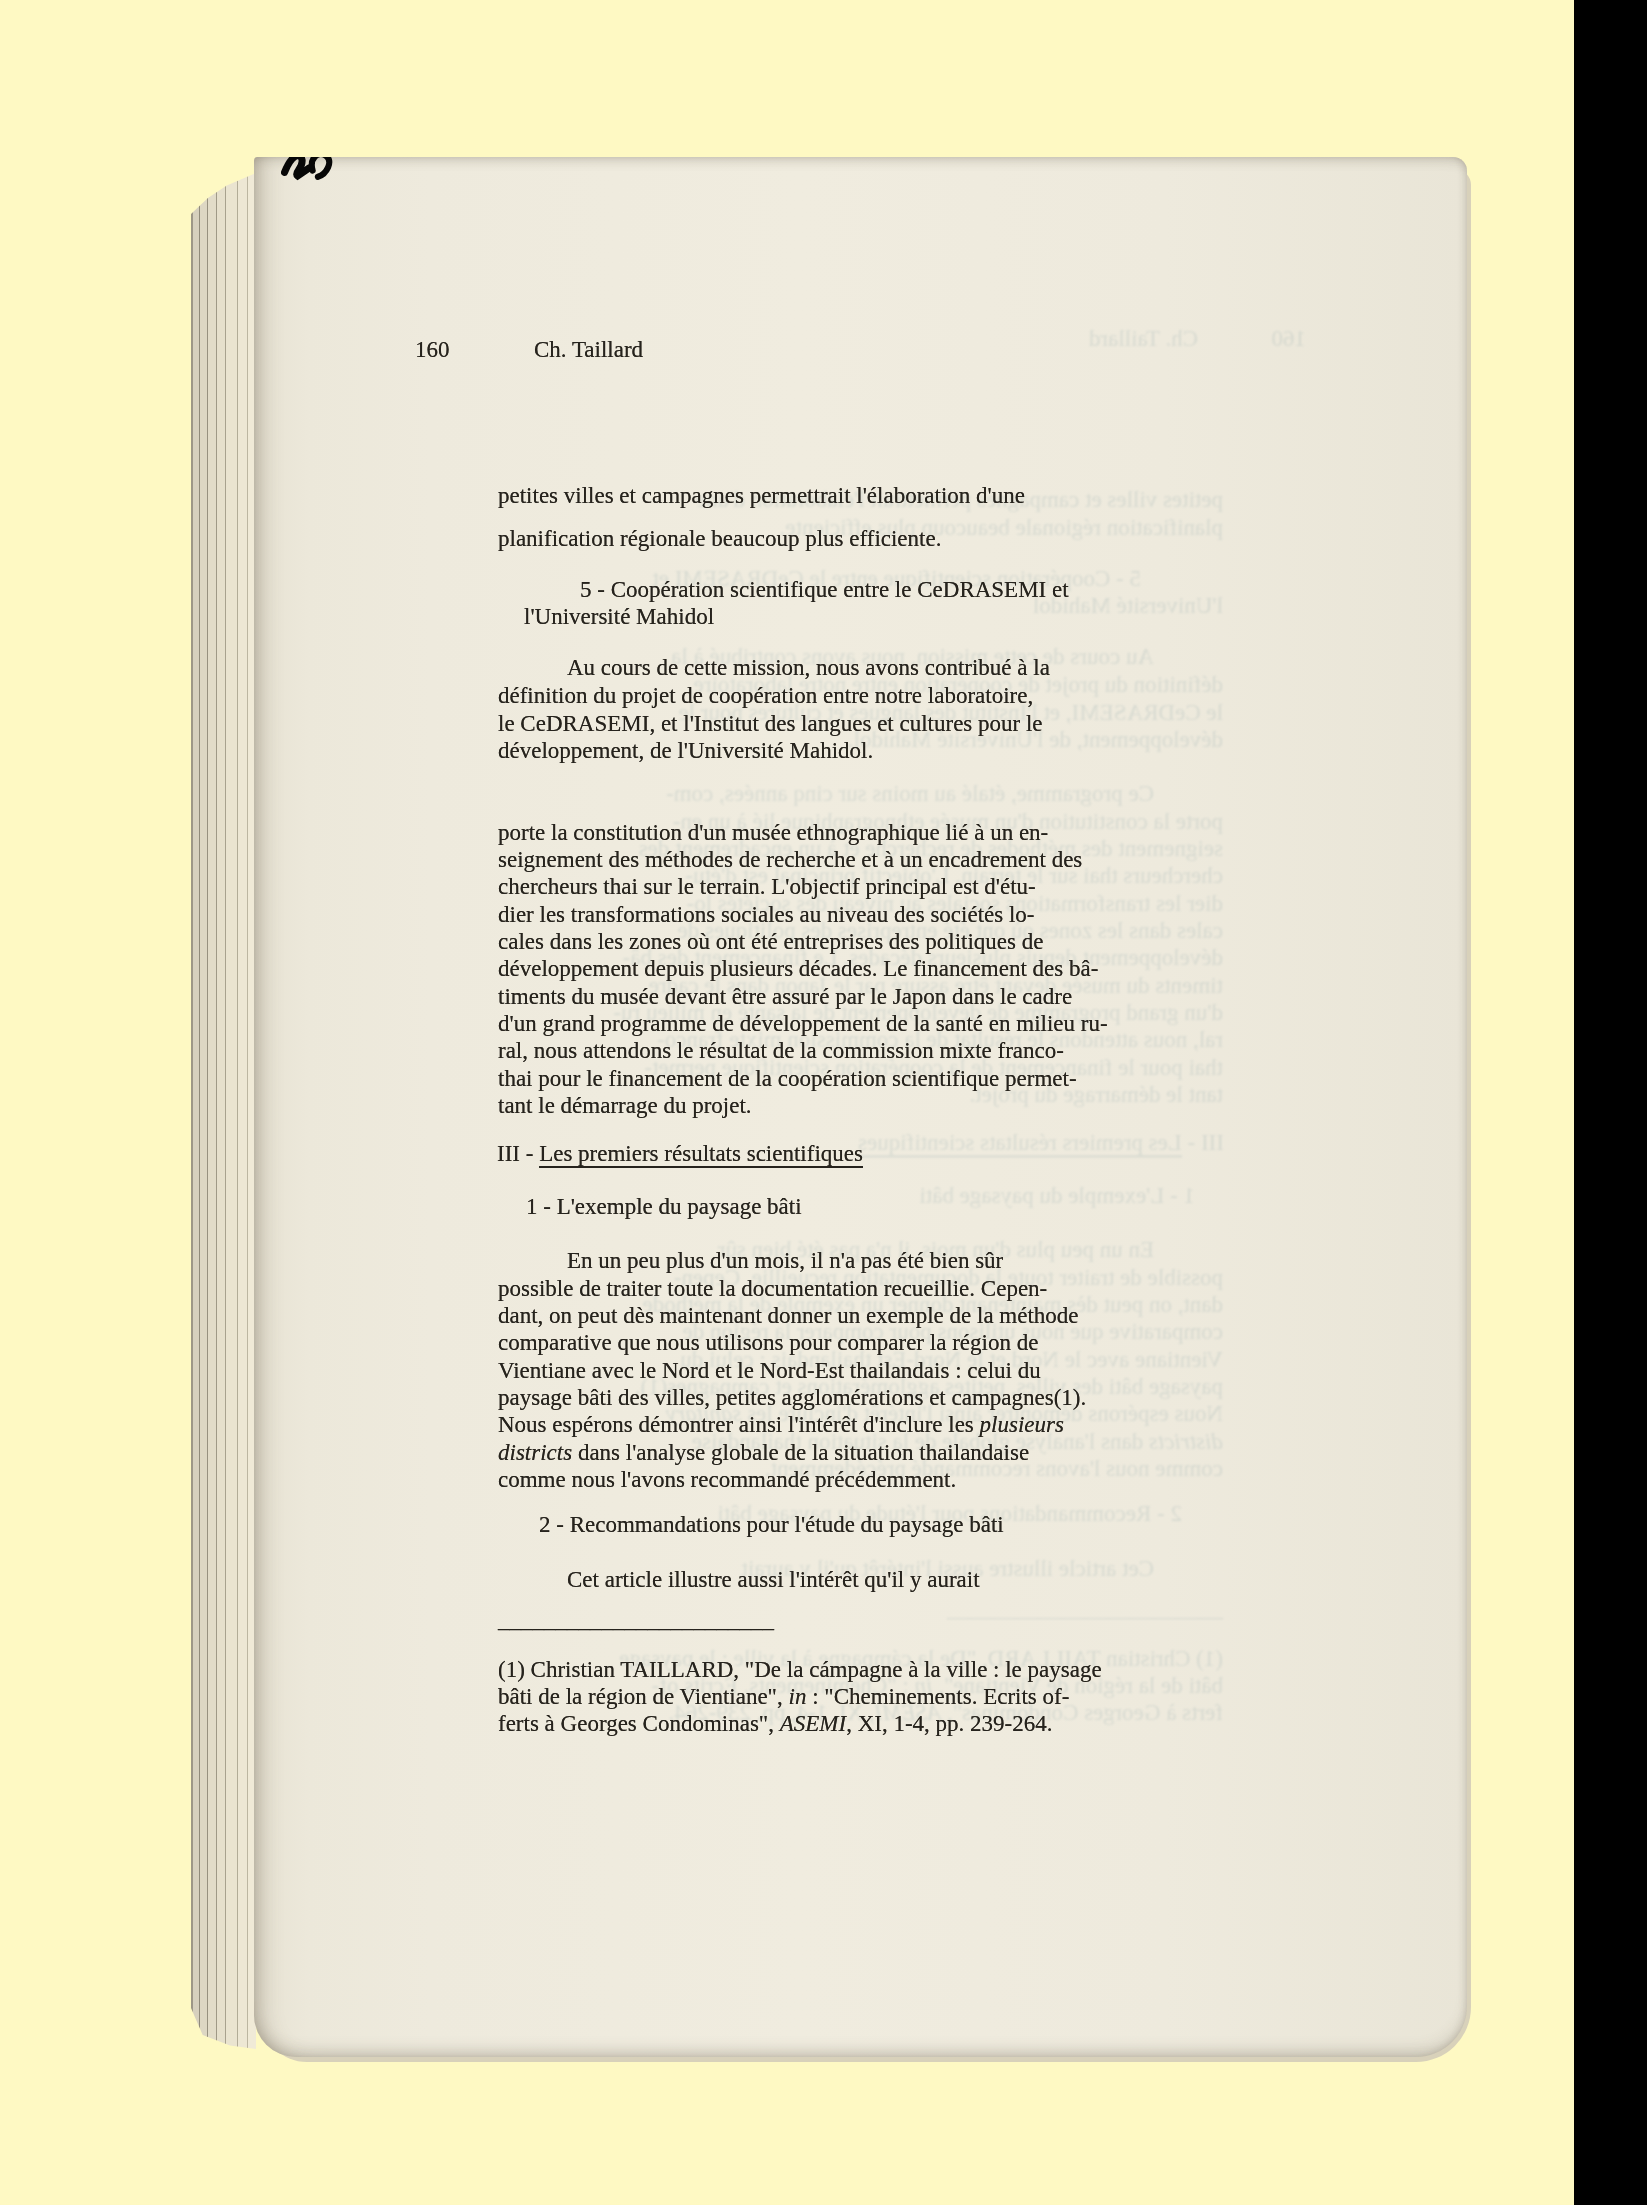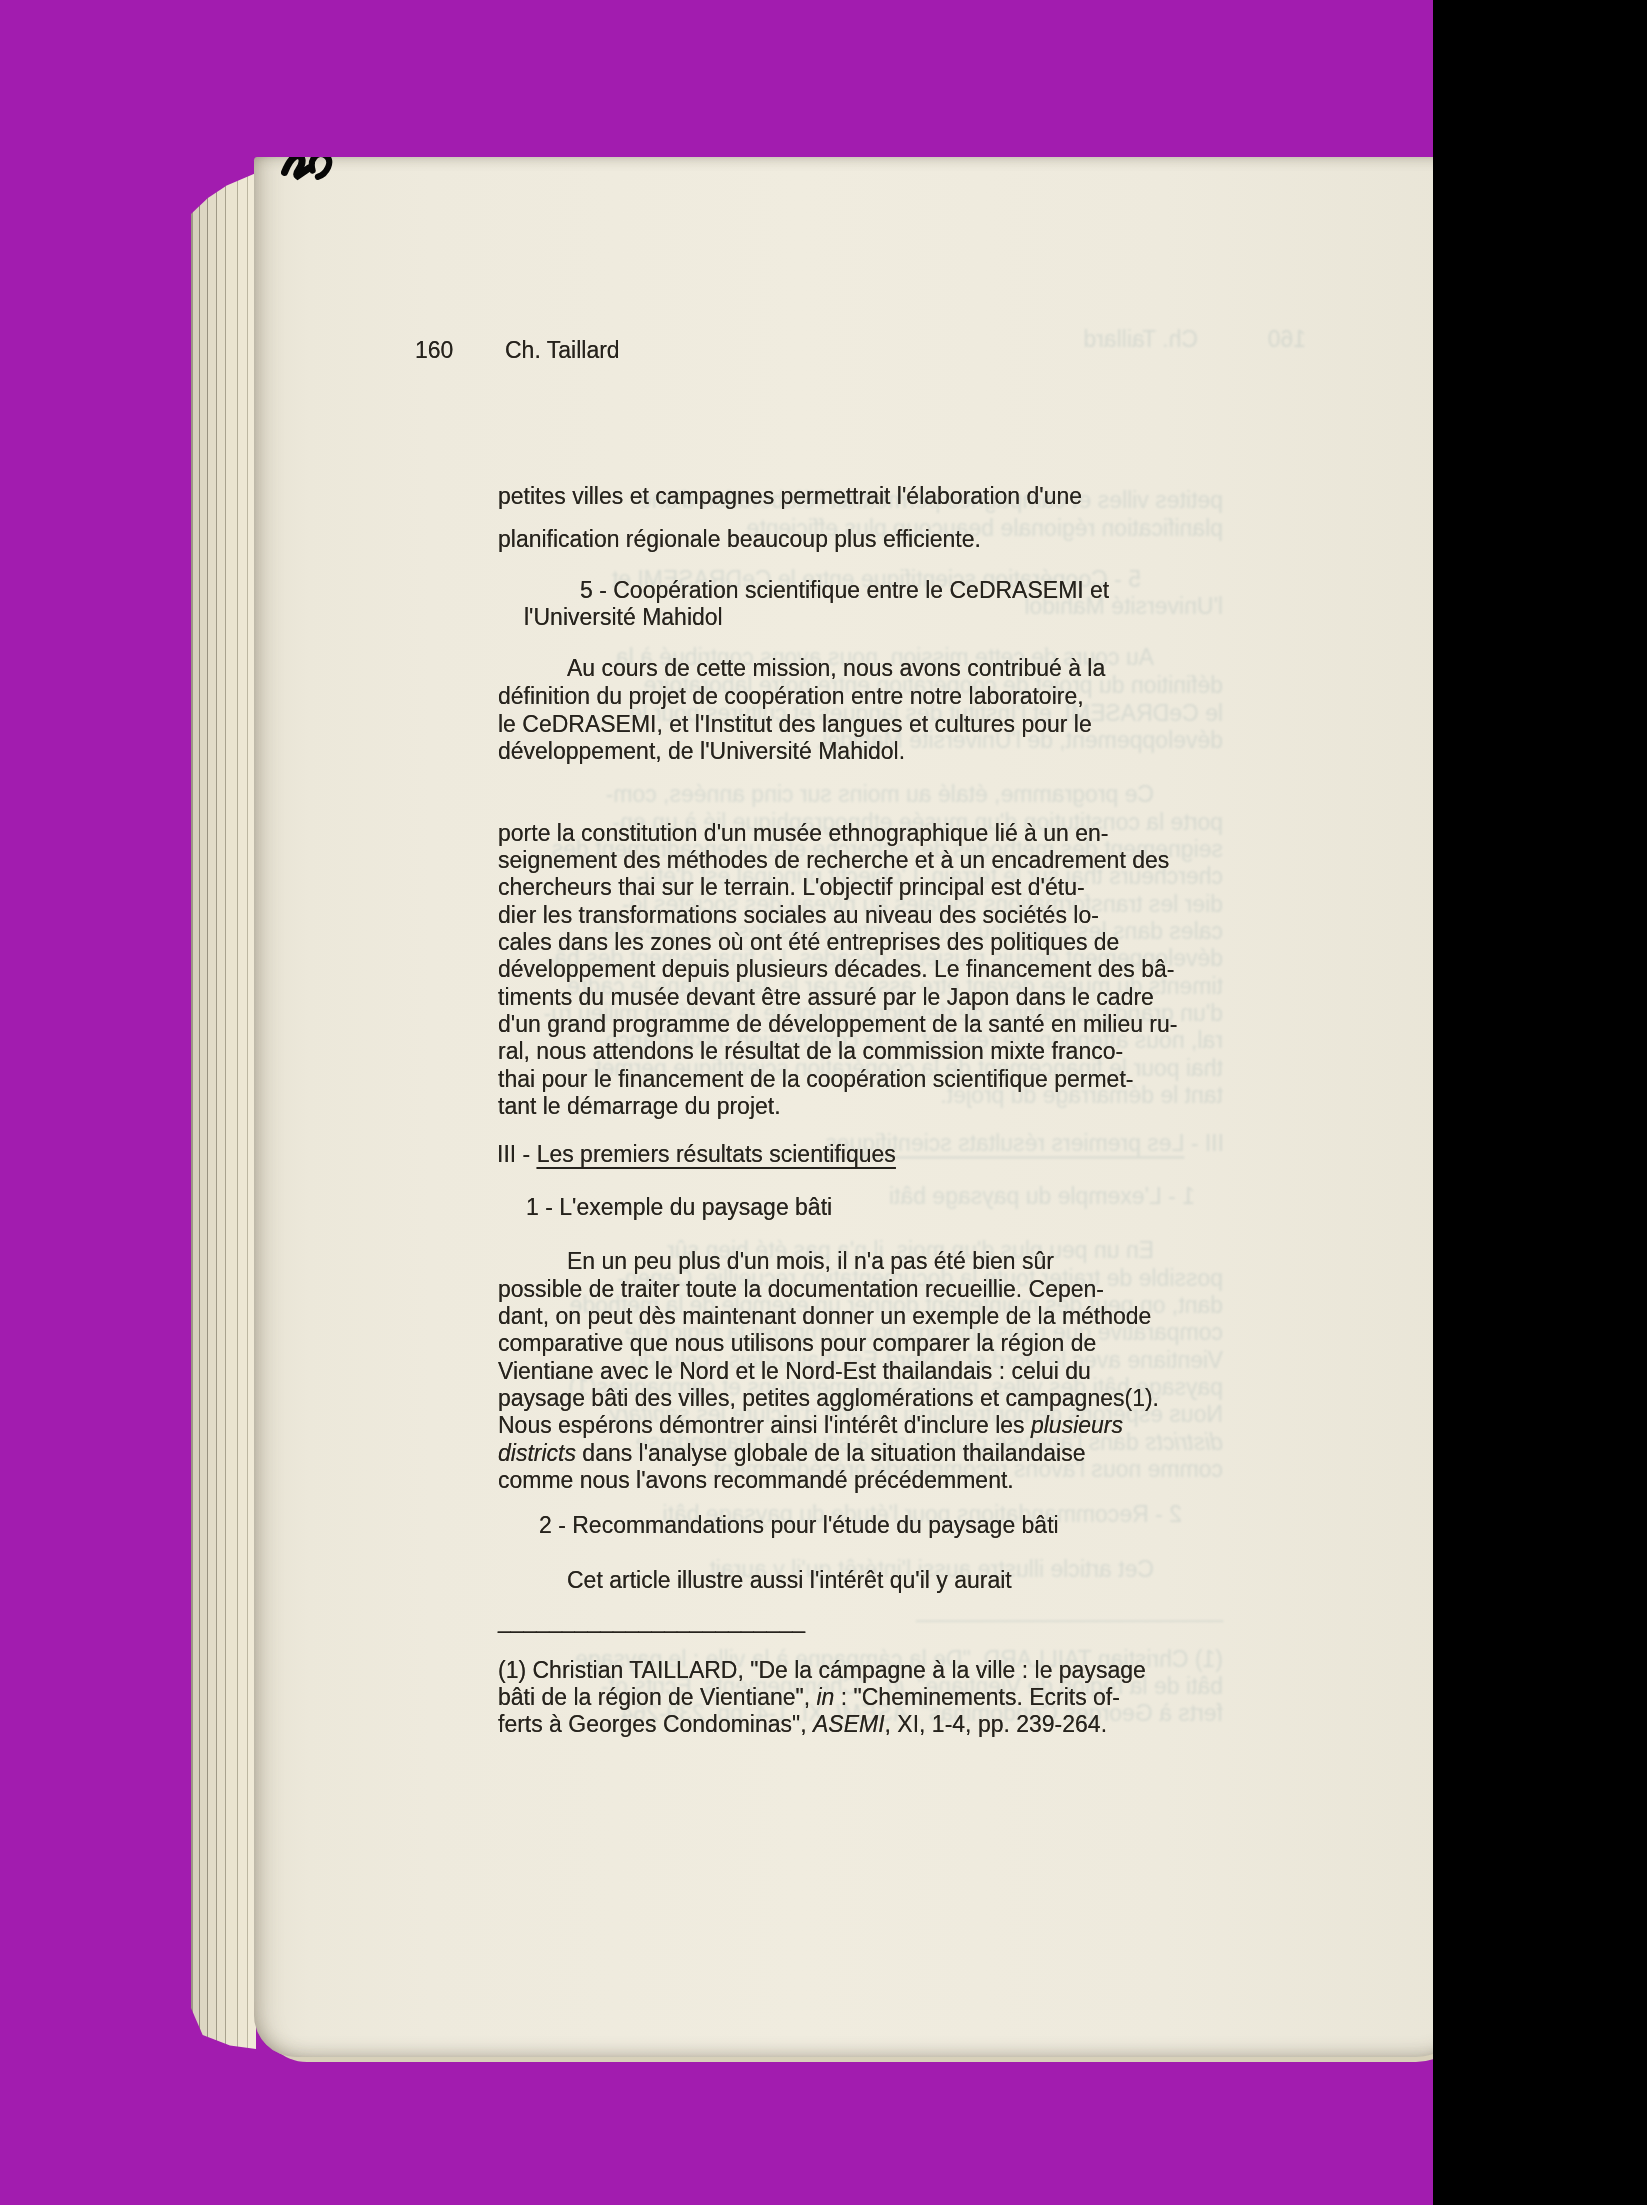--- a/index.html
+++ b/index.html
@@ -1,17 +1,17 @@
 <!DOCTYPE html>
 <html style="font-size:14px"><head>
 <meta charset="utf-8">
 <style>
   html,body{margin:0;padding:0;background:#000;}
-  .photo{position:relative;width:1433px;height:2206px;background:#a21caf;overflow:hidden;
-         font-family:Liberation Sans, sans-serif;}
+  .photo{position:relative;width:1574px;height:2206px;background:#fef9c3;overflow:hidden;
+         font-family:Liberation Serif, serif;}
   
   .under-page{position:absolute;left:261px;top:169px;width:1210px;height:1893px;
               background:#d8d1ba;border-radius:3.5px 16px 55px 46px;}
   
   .page-stack{position:absolute;left:191px;top:173px;width:65px;height:1876px;
     background:linear-gradient(90deg,
       #9d9786 0 1.8px,#d6d0bd 1.8px 8px,#8f8a79 8px 8.8px,#ddd7c3 8.8px 16px,
       #97917f 16px 17px,#e2dcc8 17px 25px,#9f9986 25px 25.6px,#e6e0cc 25.6px 34px,
       #a8a28e 34px 35px,#eae4d0 35px 46px,#b2ac97 46px 47px,#ede7d4 47px 56px,
       #bcb6a1 56px 57px,#f0ead7 57px 65px);
@@ -82,21 +82,21 @@
         <div class="line" style="left: 244px; top: 1310px;"><span>comme nous l'avons recommandé précédemment.</span></div>
         <div class="line" style="left: 285px; top: 1355px;"><span>2 - Recommandations pour l'étude du paysage bâti</span></div>
         <div class="line" style="left: 313px; top: 1410px;"><span>Cet article illustre aussi l'intérêt qu'il y aurait</span></div>
         <div class="line" style="left: 244px; top: 1450px;"><span>________________________</span></div>
         <div class="line" style="left: 244px; top: 1500px;"><span>(1) Christian TAILLARD, "De la cámpagne à la ville : le paysage</span></div>
         <div class="line" style="left: 244px; top: 1527px;"><span>bâti de la région de Vientiane", </span><span class="it">in</span><span> : "Cheminements. Ecrits of-</span></div>
         <div class="line" style="left: 244px; top: 1554px;"><span>ferts à Georges Condominas", </span><span class="it">ASEMI</span><span>, XI, 1-4, pp. 239-264.</span></div>
       </div>
     <div class="layer" id="text-layer">
         <div class="line" style="left: 161px; top: 180px;"><span>160</span></div>
-        <div class="line" style="left: 251px; top: 180px;"><span>Ch. Taillard</span></div>
+        <div class="line" style="left: 280px; top: 180px;"><span>Ch. Taillard</span></div>
         <div class="line" style="left: 244px; top: 326px;"><span>petites villes et campagnes permettrait l'élaboration d'une</span></div>
         <div class="line" style="left: 244px; top: 369px;"><span>planification régionale beaucoup plus efficiente.</span></div>
         <div class="line" style="left: 326px; top: 420px;"><span>5 - Coopération scientifique entre le CeDRASEMI et</span></div>
         <div class="line" style="left: 244px; top: 447px; margin-left: 26px;"><span>l'Université Mahidol</span></div>
         <div class="line" style="left: 313px; top: 498px;"><span>Au cours de cette mission, nous avons contribué à la</span></div>
         <div class="line" style="left: 244px; top: 526px;"><span>définition du projet de coopération entre notre laboratoire,</span></div>
         <div class="line" style="left: 244px; top: 554px;"><span>le CeDRASEMI, et l'Institut des langues et cultures pour le</span></div>
         <div class="line" style="left: 244px; top: 581px;"><span>développement, de l'Université Mahidol.</span></div>
         <div class="line" style="left: 244px; top: 663px;"><span>porte la constitution d'un musée ethnographique lié à un en-</span></div>
         <div class="line" style="left: 244px; top: 690px;"><span>seignement des méthodes de recherche et à un encadrement des</span></div>

